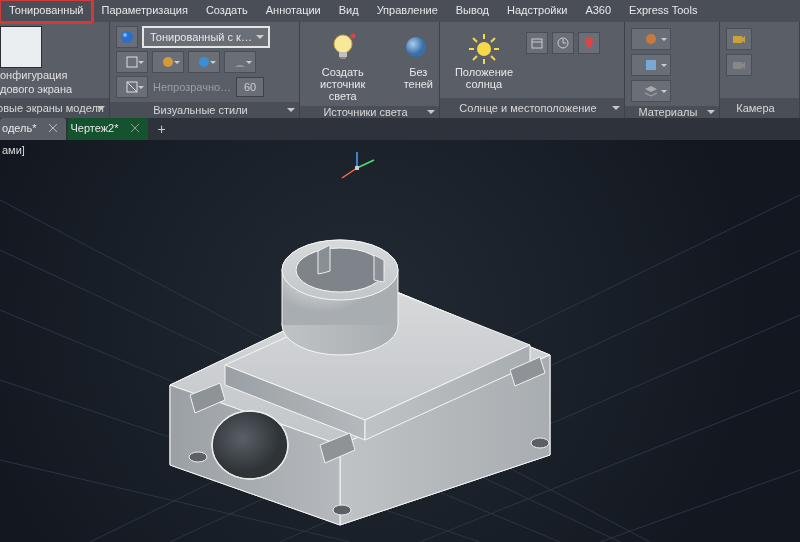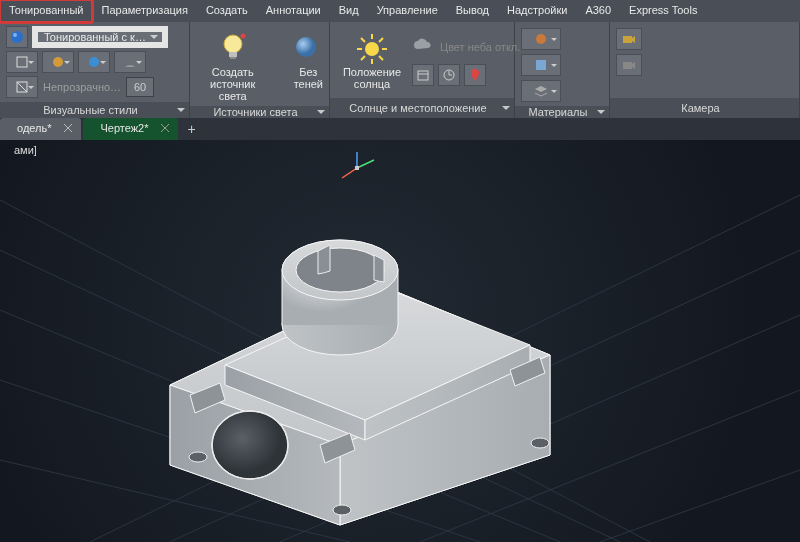--- a/index.html
+++ b/index.html
@@ -14,45 +14,45 @@
   .ribbon { display: flex; height: 96px; background: #5a5f67; }
   .panel { display: flex; flex-direction: column; border-right: 1px solid #3d4248; }
   .panel-body { flex: 1; display: flex; align-items: flex-start; padding: 4px 6px; gap: 4px; }
   .panel-title { height: 20px; background: #4a4f57; color: #d8d8d8; font-size: 11px; display: flex; align-items: center; justify-content: center; padding: 0 14px 0 6px; position: relative; white-space: nowrap; }
   .panel-title .exp::after { content: ""; position: absolute; right: 4px; top: 50%; margin-top: -2px; border: 4px solid transparent; border-top-color: #c8c8c8; }
   .smallbtn { width: 22px; height: 22px; background: #6a6f77; border: 1px solid #4a4f57; display: flex; align-items: center; justify-content: center; color: #ddd; cursor: pointer; }
   .smallbtn svg { width: 14px; height: 14px; }
   .smallbtn.split { width: 32px; justify-content: center; position: relative; }
   .smallbtn.split::after { content: ""; position: absolute; right: 3px; top: 50%; margin-top: -1px; border: 3px solid transparent; border-top-color: #ccc; }
 
-  .combo { height: 22px; background: #6a6f77; border: 6px solid #e5e5e5; color: #e8e8e8; font-size: 11px; display: flex; align-items: center; padding: 0 16px 0 6px; position: relative; min-width: 0; white-space: nowrap; overflow: hidden; }
+  .combo { height: 22px; background: #6a6f77; border: 2px solid #e5e5e5; color: #e8e8e8; font-size: 11px; display: flex; align-items: center; padding: 0 16px 0 6px; position: relative; min-width: 0; white-space: nowrap; overflow: hidden; }
   .combo::after { content: ""; position: absolute; right: 4px; top: 50%; margin-top: -2px; border: 4px solid transparent; border-top-color: #ccc; }
 
   .bigbtn { width: 80px; display: flex; flex-direction: column; align-items: center; justify-content: space-between; padding: 2px 0 0 0; cursor: pointer; }
   .bigbtn .iconbox { width: 34px; height: 34px; display: flex; align-items: center; justify-content: center; }
   .bigbtn .lbl { color: #e8e8e8; font-size: 11px; text-align: center; line-height: 12px; white-space: pre-line; }
   .bigbtn.disabled .lbl { color: #888; }
 
   .thumb { width: 42px; height: 42px; background: #ebeef0; border: 1px solid #2a2f35; }
 
   .numedit { width: 28px; height: 20px; background: #6a6f77; border: 1px solid #3d4248; color: #ccc; font-size: 11px; display: flex; align-items: center; justify-content: center; }
   .dimlabel { display: flex; align-items: center; height: 22px; background: #5a5f67; color: #9a9f9f; font-size: 11px; padding: 0 4px; border: 1px solid transparent; }
 
   
   .doctabs { height: 22px; background: #2e333b; display: flex; align-items: flex-end; padding-left: 0; gap: 2px; }
-  .doctab { height: 22px; background: #5a5f67; color: #e8e8e8; font-size: 11px; padding: 4px 30px 0 17px; border-radius: 3px 3px 0 0; position: relative; cursor: pointer; }
+  .doctab { height: 22px; background: #5a5f67; color: #e8e8e8; font-size: 11px; padding: 4px 30px 0 2px; border-radius: 3px 3px 0 0; position: relative; cursor: pointer; }
   .doctab.inactive { background: #14532d; }
   .doctab .closex { position: absolute; right: 6px; top: 5px; width: 12px; height: 12px; color: #bbb; }
   .addtab { width: 22px; height: 22px; display: flex; align-items: center; justify-content: center; color: #ccc; font-size: 14px; cursor: pointer; }
 
   
   .viewport { position: relative; height: calc(542px - 22px - 96px - 22px); background: radial-gradient(circle at 45% 45%, #222a33 0%, #131820 80%); overflow: hidden; }
   .viewport svg.grid { position: absolute; inset: 0; }
   .ucs { position: absolute; left: 340px; top: 10px; width: 40px; height: 30px; }
-  .corner-label { position: absolute; left: 14px; top: 4px; color: #dcdcdc; font-size: 11px; }
+  .corner-label { position: absolute; left: 2px; top: 4px; color: #dcdcdc; font-size: 11px; }
 
   .model { position: absolute; left: 130px; top: 55px; width: 460px; height: 340px; }
 </style>
 </head>
 <body>
 
 <div class="menubar">
   <div class="menuitem highlight">Тонированный</div>
   <div class="menuitem">Параметризация</div>
   <div class="menuitem">Создать</div>
@@ -60,20 +60,31 @@
   <div class="menuitem">Вид</div>
   <div class="menuitem">Управление</div>
   <div class="menuitem">Вывод</div>
   <div class="menuitem">Надстройки</div>
   <div class="menuitem">A360</div>
   <div class="menuitem">Express Tools</div>
 </div>
 
 <div class="ribbon">
 
+  <div class="panel" style="width:110px;">
+    <div class="panel-body" style="flex-direction:column; padding:4px 4px 0 0; gap:1px;">
+      <div class="thumb" style="align-self:flex-start;"></div>
+      <div style="color:#e0e0e0; font-size:11px; line-height:13px;">онфигурация</div>
+      <div style="color:#e0e0e0; font-size:11px; line-height:13px;">дового экрана</div>
+    </div>
+    <div class="panel-title">
+      <span>овые экраны модели</span>
+        <span class="exp"></span>
+    </div>
+  </div>
 
   <div class="panel" style="width:190px;">
     <div class="panel-body" style="flex-direction:column; gap:3px;">
       <div style="display:flex; gap:4px;">
         <div class="smallbtn">
           <svg viewBox="0 0 14 14">
               <circle cx="7" cy="7" r="6" fill="#2a6fc9"></circle>
               <circle cx="5" cy="5" r="2" fill="#7fb3f0"></circle>
             </svg>
         </div>
@@ -169,28 +180,20 @@
                 <line x1="24" y1="24" x2="28" y2="28"></line>
               <line x1="28" y1="6" x2="24" y2="10"></line>
                 <line x1="10" y1="24" x2="6" y2="28"></line>
             </g>
           </svg>
         </div>
         <div class="lbl">Положение
 солнца</div>
       </div>
       <div style="display:flex; flex-direction:column; gap:4px; padding-top:2px;">
-        <div class="bigbtn disabled" style="width:96px; flex-direction:row; height:28px; gap:6px; align-items:center;">
-          <div>
-            <svg width="22" height="16" viewBox="0 0 22 16">
-                <path d="M6 12a4 4 0 010-8 5 5 0 019 1 3 3 0 011 6z" fill="#9aa0a6"></path>
-              </svg>
-          </div>
-          <div class="lbl" style="text-align:left; white-space:nowrap;">Цвет неба откл.</div>
-        </div>
         <div style="display:flex; gap:4px;">
           <div class="smallbtn">
             <svg viewBox="0 0 14 14">
                 <rect x="2" y="3" width="10" height="9" fill="none" stroke="#ccc"></rect>
                 <line x1="2" y1="6" x2="12" y2="6" stroke="#ccc"></line>
               </svg>
           </div>
           <div class="smallbtn">
             <svg viewBox="0 0 14 14">
                 <circle cx="7" cy="7" r="5" fill="none" stroke="#ccc"></circle>

